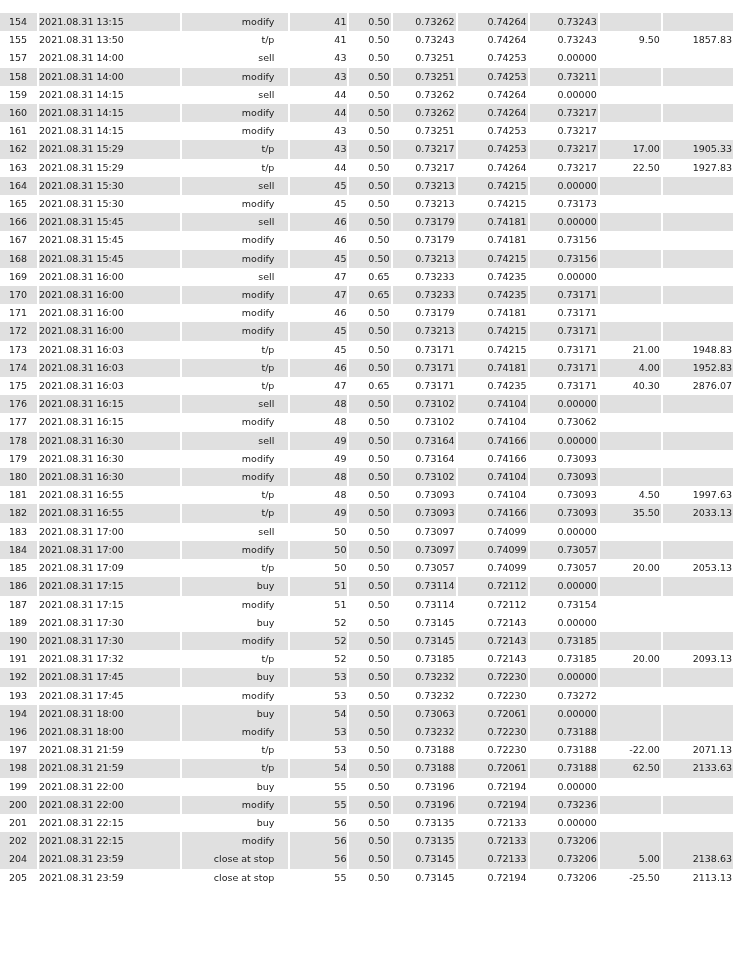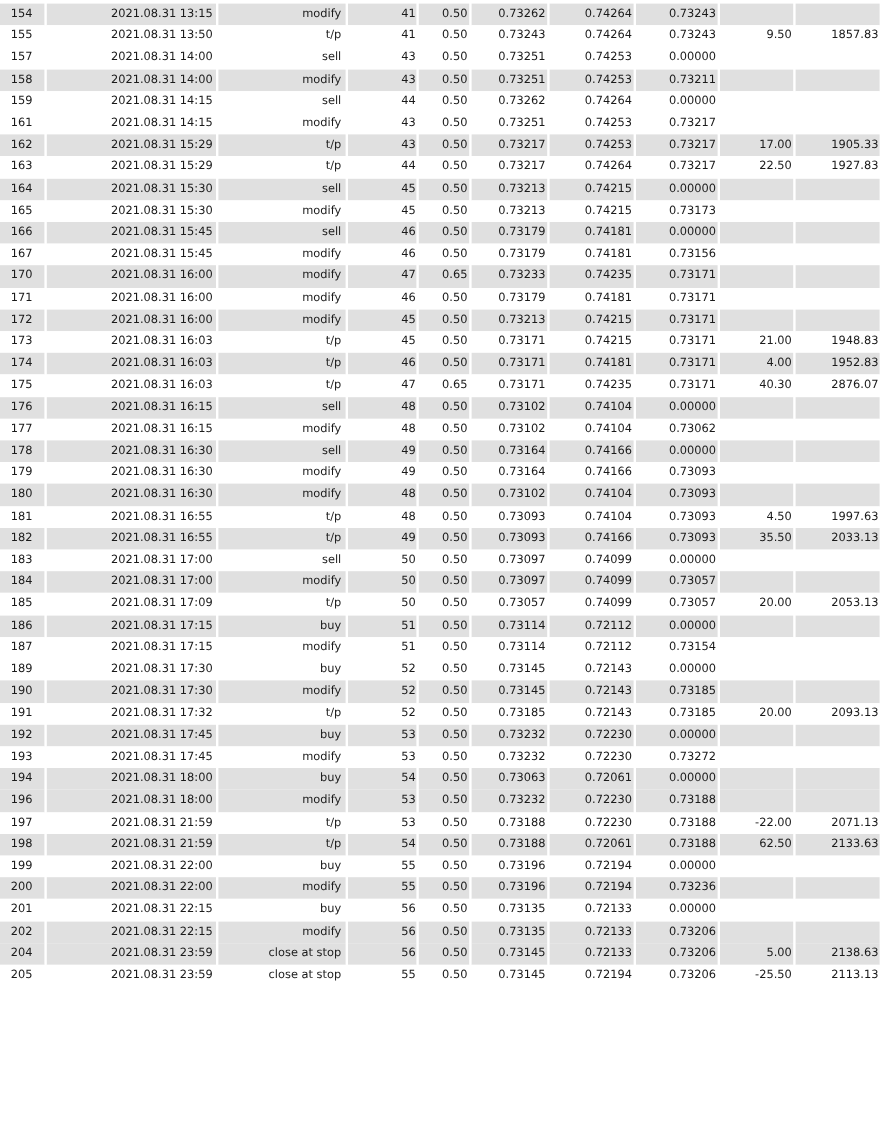--- a/index.html
+++ b/index.html
@@ -1,24 +1,24 @@
 <!DOCTYPE html>
 <html><head>
 <meta charset="utf-8">
 <style>
   html, body { margin: 0; padding: 0; background: #ffffff; }
   body { width: 742px; height: 955px; overflow: hidden; font-family: "DejaVu Sans", sans-serif; font-size: 9.5px; color: #1a1a1a; }
-  .report { position: absolute; left: 0; top: 3px; width: 737px; }
+  .report { position: absolute; left: 0; top: 13px; width: 737px; }
   table { border-collapse: separate; border-spacing: 2px 0; table-layout: fixed; width: 737px; margin-left: -2px; }
   td { height: 18.2px; padding: 0 1px 0 0; white-space: nowrap; overflow: hidden; line-height: 18.2px; }
   tr.alt td { background: #e0e0e0; }
   tr.plain td { background: #ffffff; }
   td.c-num { text-align: center; }
-  td.c-date { text-align: right; padding-right: 3px; }
-  td.c-type { text-align: right; padding-right: 4px; }
+  td.c-date { text-align: left; padding-right: 3px; }
+  td.c-type { text-align: right; padding-right: 14px; }
   td.r { text-align: right; }
 </style>
 </head>
 <body>
 
 <div class="report">
   <table>
     <colgroup>
       <col style="width:37px">
       <col style="width:141px">
@@ -85,20 +85,32 @@
           <td class="c-date">2021.08.31 14:15</td>
           <td class="c-type">sell</td>
           <td class="r">44</td>
           <td class="r">0.50</td>
           <td class="r">0.73262</td>
           <td class="r">0.74264</td>
           <td class="r">0.00000</td>
           <td class="r"></td>
           <td class="r"></td>
         </tr>
+        <tr class="alt">
+          <td class="c-num">160</td>
+          <td class="c-date">2021.08.31 14:15</td>
+          <td class="c-type">modify</td>
+          <td class="r">44</td>
+          <td class="r">0.50</td>
+          <td class="r">0.73262</td>
+          <td class="r">0.74264</td>
+          <td class="r">0.73217</td>
+          <td class="r"></td>
+          <td class="r"></td>
+        </tr>
         <tr class="plain">
           <td class="c-num">161</td>
           <td class="c-date">2021.08.31 14:15</td>
           <td class="c-type">modify</td>
           <td class="r">43</td>
           <td class="r">0.50</td>
           <td class="r">0.73251</td>
           <td class="r">0.74253</td>
           <td class="r">0.73217</td>
           <td class="r"></td>
@@ -170,20 +182,44 @@
           <td class="c-type">modify</td>
           <td class="r">46</td>
           <td class="r">0.50</td>
           <td class="r">0.73179</td>
           <td class="r">0.74181</td>
           <td class="r">0.73156</td>
           <td class="r"></td>
           <td class="r"></td>
         </tr>
         <tr class="alt">
+          <td class="c-num">168</td>
+          <td class="c-date">2021.08.31 15:45</td>
+          <td class="c-type">modify</td>
+          <td class="r">45</td>
+          <td class="r">0.50</td>
+          <td class="r">0.73213</td>
+          <td class="r">0.74215</td>
+          <td class="r">0.73156</td>
+          <td class="r"></td>
+          <td class="r"></td>
+        </tr>
+        <tr class="plain">
+          <td class="c-num">169</td>
+          <td class="c-date">2021.08.31 16:00</td>
+          <td class="c-type">sell</td>
+          <td class="r">47</td>
+          <td class="r">0.65</td>
+          <td class="r">0.73233</td>
+          <td class="r">0.74235</td>
+          <td class="r">0.00000</td>
+          <td class="r"></td>
+          <td class="r"></td>
+        </tr>
+        <tr class="alt">
           <td class="c-num">170</td>
           <td class="c-date">2021.08.31 16:00</td>
           <td class="c-type">modify</td>
           <td class="r">47</td>
           <td class="r">0.65</td>
           <td class="r">0.73233</td>
           <td class="r">0.74235</td>
           <td class="r">0.73171</td>
           <td class="r"></td>
           <td class="r"></td>

